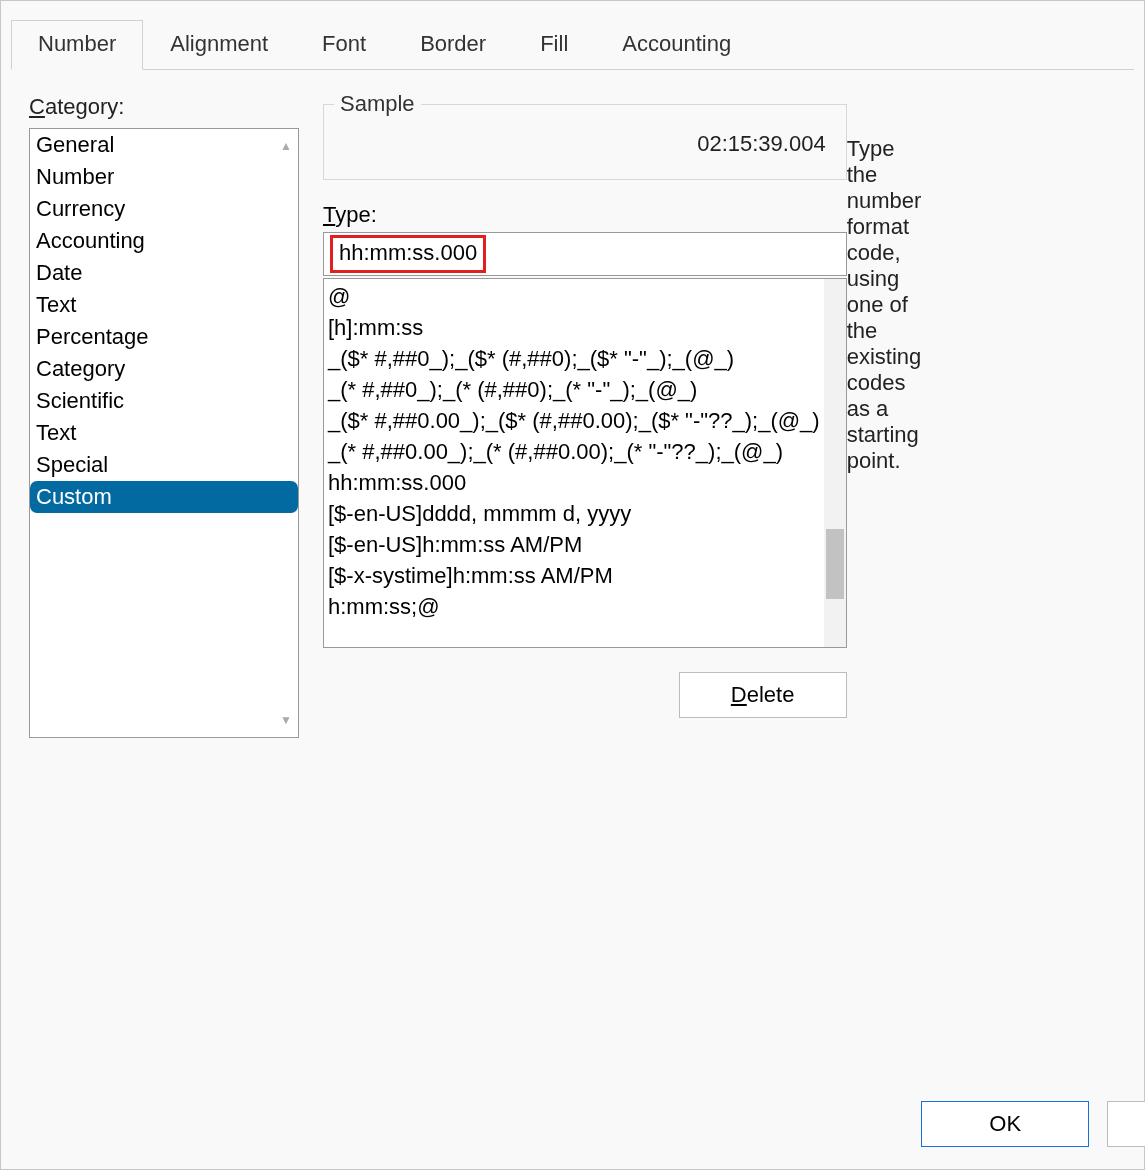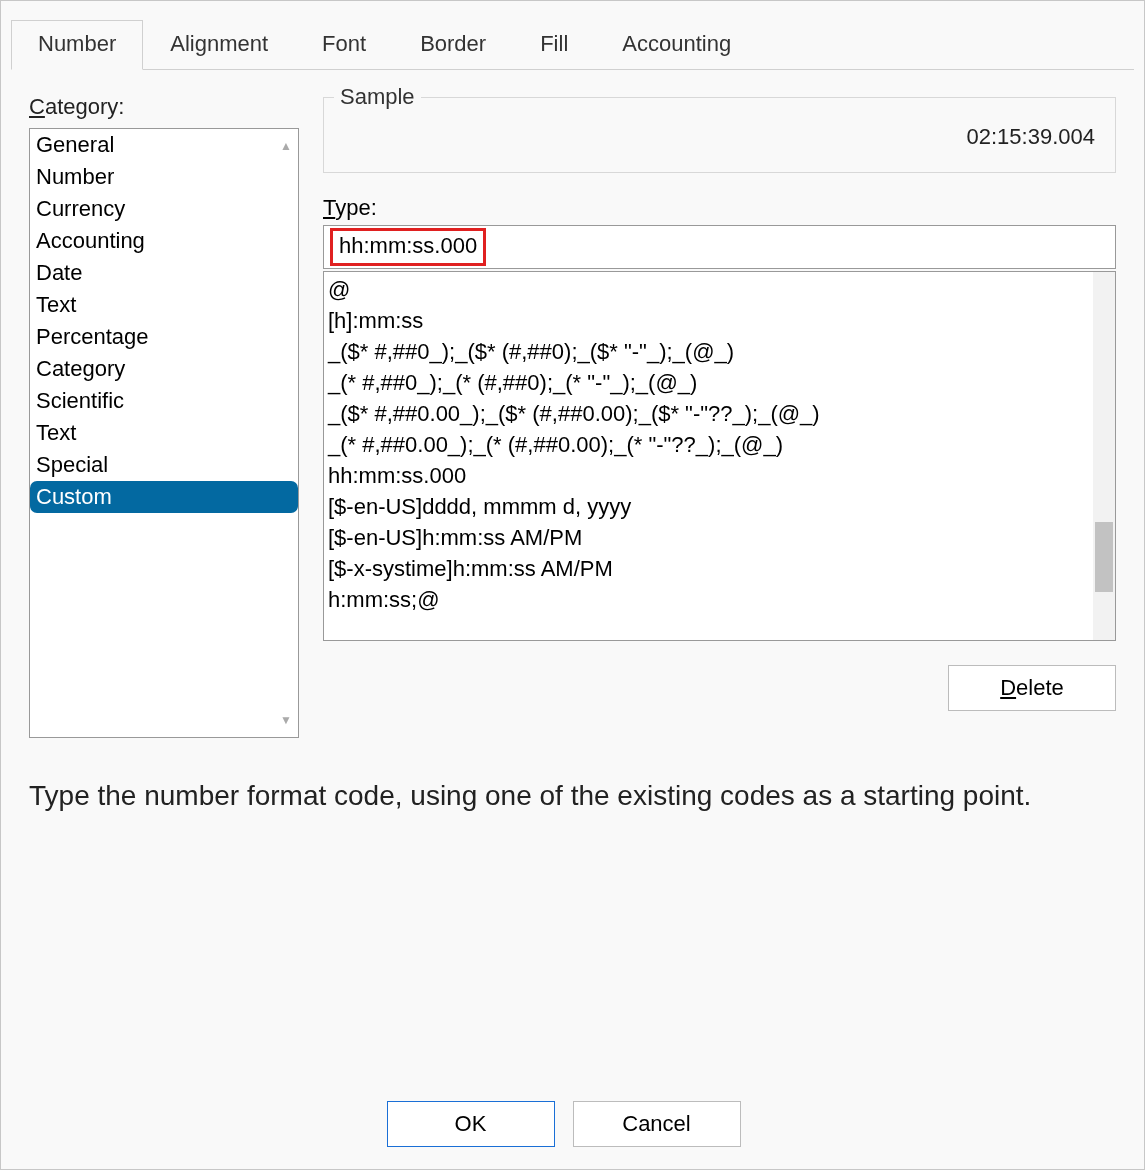--- a/index.html
+++ b/index.html
@@ -63,21 +63,21 @@
     }
     .tab.active {
       background: #f9f9f9;
       border: 1px solid #d0d0d0;
       border-bottom: 1px solid #f9f9f9;
     }
     .content {
       flex: 1;
       padding: 24px 18px 0 18px;
       display: flex;
-      flex-direction: column;
+      flex-direction: row;
     }
     .row-main {
       display: flex;
       gap: 24px;
     }
     .col-left { width: 270px; }
     .col-right { flex: 1; }
     .label {
       font-size: 22px;
       color: #222;
@@ -109,21 +109,21 @@
       right: 6px;
       color: #aaa;
       font-size: 12px;
     }
     .listbox .scrollhint-up { top: 10px; }
     .listbox .scrollhint-down { bottom: 10px; }
     .fieldset {
       border: 1px solid #d8d8d8;
       padding: 18px 20px 22px 20px;
       position: relative;
-      margin-top: 3px;
+      margin-top: 10px;
     }
     .fieldset .legend {
       position: absolute;
       top: -14px;
       left: 10px;
       background: #f9f9f9;
       padding: 0 6px;
       font-size: 22px;
       color: #333;
     }
@@ -190,21 +190,21 @@
       height: 46px;
       border: 1px solid #bcbcbc;
       background: #fff;
       font-size: 22px;
       display: flex;
       align-items: center;
       justify-content: center;
       cursor: default;
     }
     .help-text {
-      font-size: 28px;
+      font-size: 22px;
       color: #222;
       margin-top: 42px;
     }
     .footer {
       display: flex;
       justify-content: center;
       gap: 18px;
       padding: 0 18px 8px 0;
       margin-top: auto;
     }

